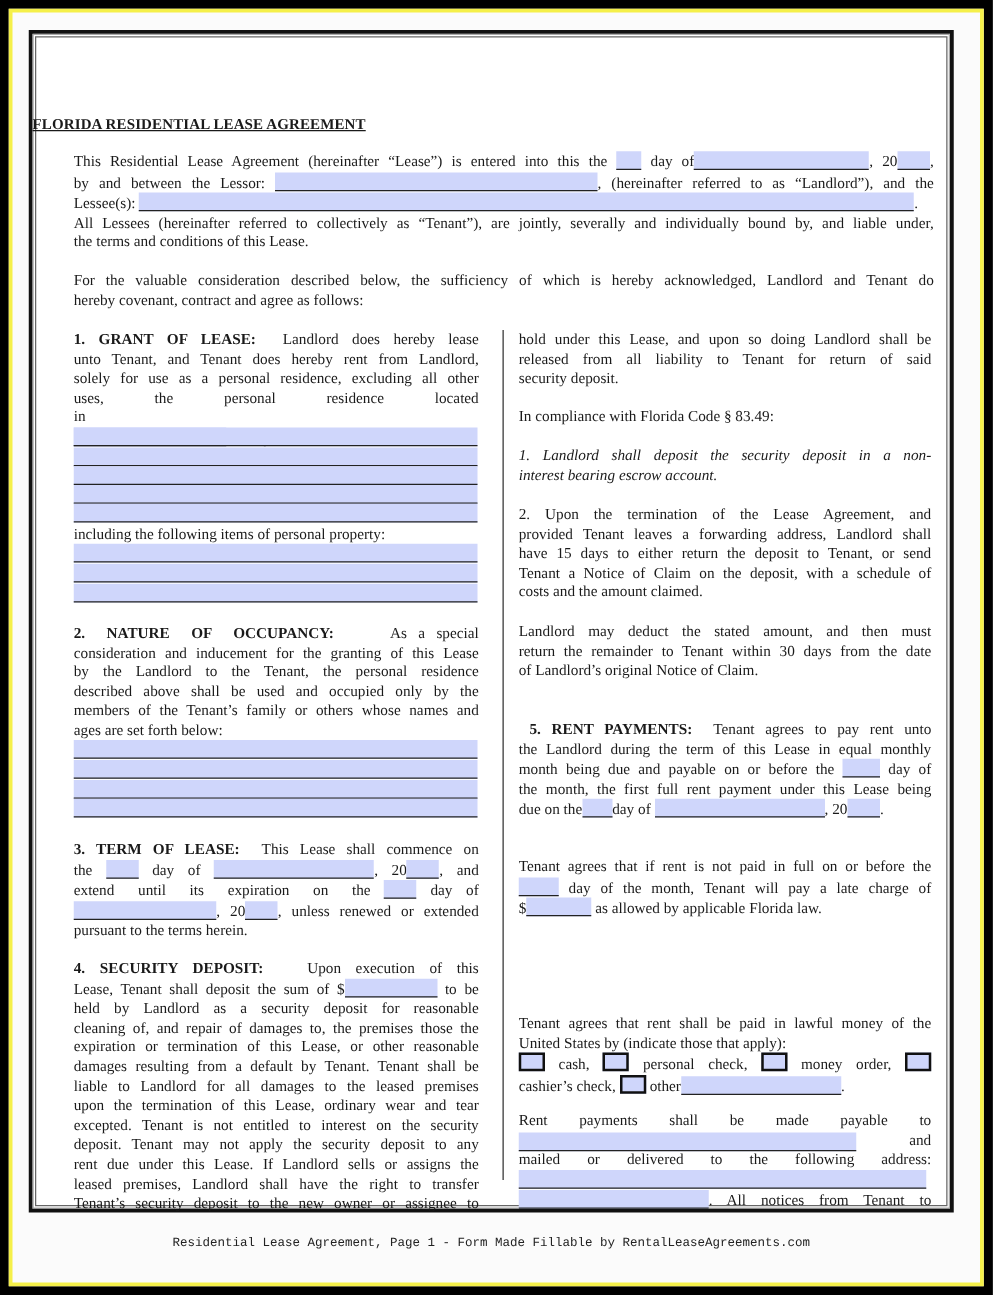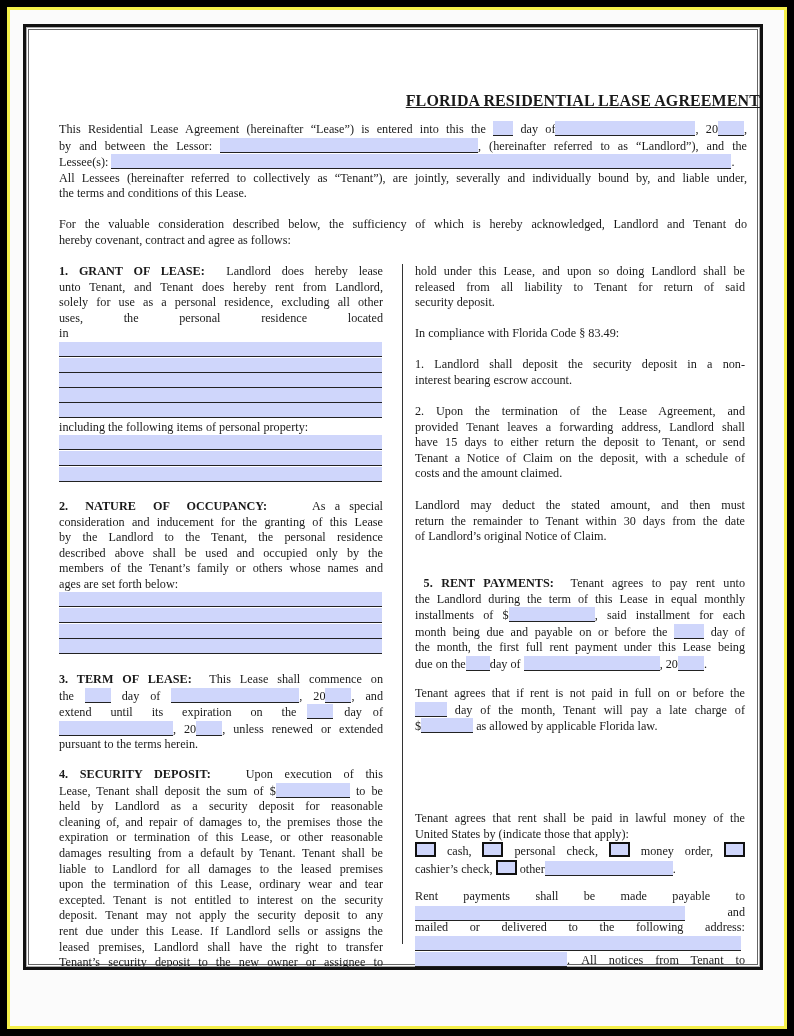--- a/index.html
+++ b/index.html
@@ -21,21 +21,21 @@
     background: #fbfbfb;
   }
   .page {
     position: absolute; left: 23px; top: 24px; width: 734px; height: 940px;
     background: #fff;
     border: 3px solid #111;
     box-shadow: inset 0 0 0 1px #aaa, inset 0 0 0 2px #fff, inset 0 0 0 3px #666;
   }
   .title {
     position: absolute; left: 0; right: 0; top: 65px;
-    text-align: right; font-weight: bold; font-size: 16px;
+    text-align: left; font-weight: bold; font-size: 12px;
     text-decoration: underline; letter-spacing: 0.1px;
   }
   .p { position: absolute; font-size: 12.2px; line-height: 15.6px; }
   .j { text-align: justify; text-align-last: justify; }
   .f {
     display: inline-block; background: #cfd6fb; border-bottom: 1px solid #222;
     height: 14px; vertical-align: -3px;
   }
   .fb {
     position: absolute; background: #cfd6fb; border-bottom: 1px solid #222; height: 14px;
@@ -153,44 +153,41 @@
     <div class="j">leased premises, Landlord shall have the right to transfer</div>
     <div class="j">Tenant’s security deposit to the new owner or assignee to</div>
   </div>
 
   <div class="p" style="left:389px;top:237px;width:330px;">
     <div class="j">hold under this Lease, and upon so doing Landlord shall be</div>
     <div class="j">released from all liability to Tenant for return of said</div>
     <div>security deposit.</div>
   </div>
   <div class="p" style="left:389px;top:299px;width:330px;">In compliance with Florida Code § 83.49:</div>
-  <div class="p" style="left:389px;top:330px;width:330px;">
+  <div class="p" style="left:389px;top:330px;width:330px;font-style:italic;">
     <div class="j">1.  Landlord shall deposit the security deposit in a non-</div>
     <div>interest bearing escrow account.</div>
   </div>
   <div class="p" style="left:389px;top:377px;width:330px;">
     <div class="j">2.  Upon the termination of the Lease Agreement, and</div>
     <div class="j">provided Tenant leaves a forwarding address, Landlord shall</div>
     <div class="j">have 15 days to either return the deposit to Tenant, or send</div>
     <div class="j">Tenant a Notice of Claim on the deposit, with a schedule of</div>
     <div>costs and the amount claimed.</div>
   </div>
   <div class="p" style="left:389px;top:471px;width:330px;">
     <div class="j">Landlord may deduct the stated amount, and then must</div>
     <div class="j">return the remainder to Tenant within 30 days from the date</div>
     <div>of Landlord’s original Notice of Claim.</div>
   </div>
 
   <div class="p" style="left:389px;top:549px;width:330px;">
     <div class="j">&nbsp;<b>5.  RENT PAYMENTS:</b>&nbsp; <span>Tenant agrees to pay rent unto</span></div>
     <div class="j">the Landlord during the term of this Lease in equal monthly</div>
     <div class="j">
-      <span>installments of $</span><span class="f" style="width:86px"></span><span>, said installment for each</span>
-    </div>
-    <div class="j">
       <span>month being due and payable on or before the</span>
       <span class="f" style="width:30px"></span>
       <span>day of</span>
     </div>
     <div class="j">the month, the first full rent payment under this Lease being</div>
     <div>
       <span>due on the</span><span class="f" style="width:24px"></span><span>day of</span>
       <span class="f" style="width:136px"></span><span>, 20</span><span class="f" style="width:26px"></span><span>.</span>
     </div>
   </div>
@@ -233,13 +230,14 @@
       <span class="f" style="position:absolute;left:0;top:1px;width:270px"></span>
       <span style="position:absolute;right:0;top:0">and</span>
     </div>
     <div class="j" style="word-spacing:14px">mailed or delivered to the following address:</div>
     <div><span class="f" style="width:326px"></span></div>
     <div class="j">
       <span class="f" style="width:152px"></span><span>. All notices from Tenant to</span>
     </div>
   </div>
 
+  <div class="footer">Residential Lease Agreement, Page 1 - Form Made Fillable by RentalLeaseAgreements.com</div>
 </div>
 
 </body></html>

